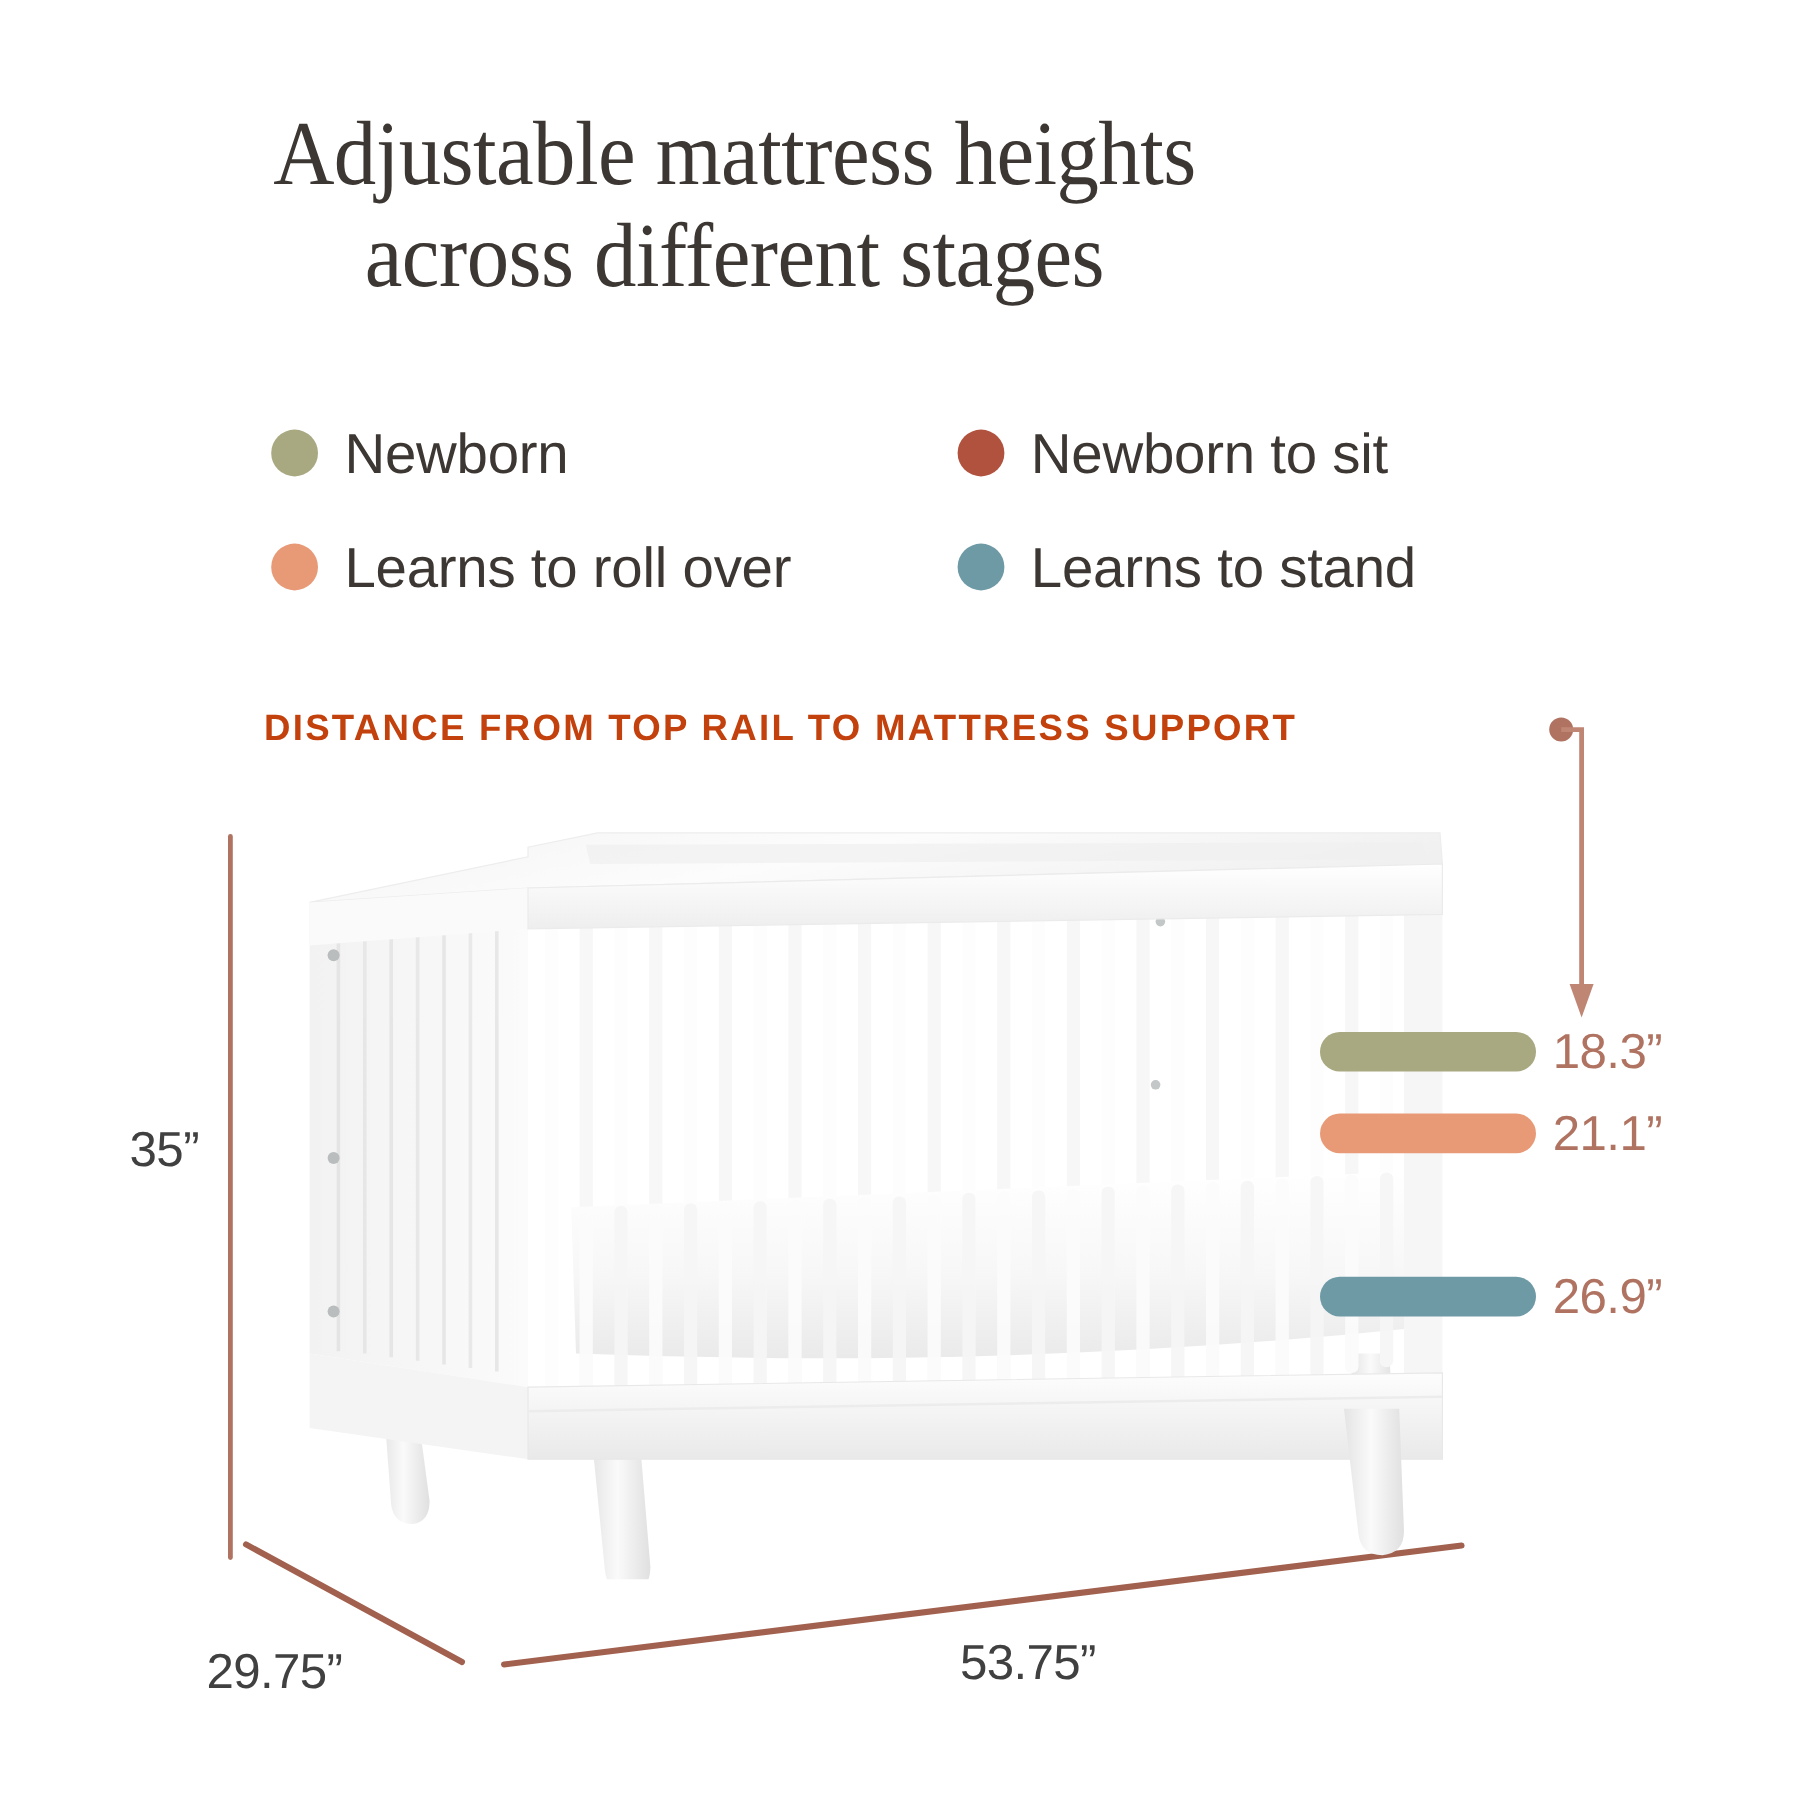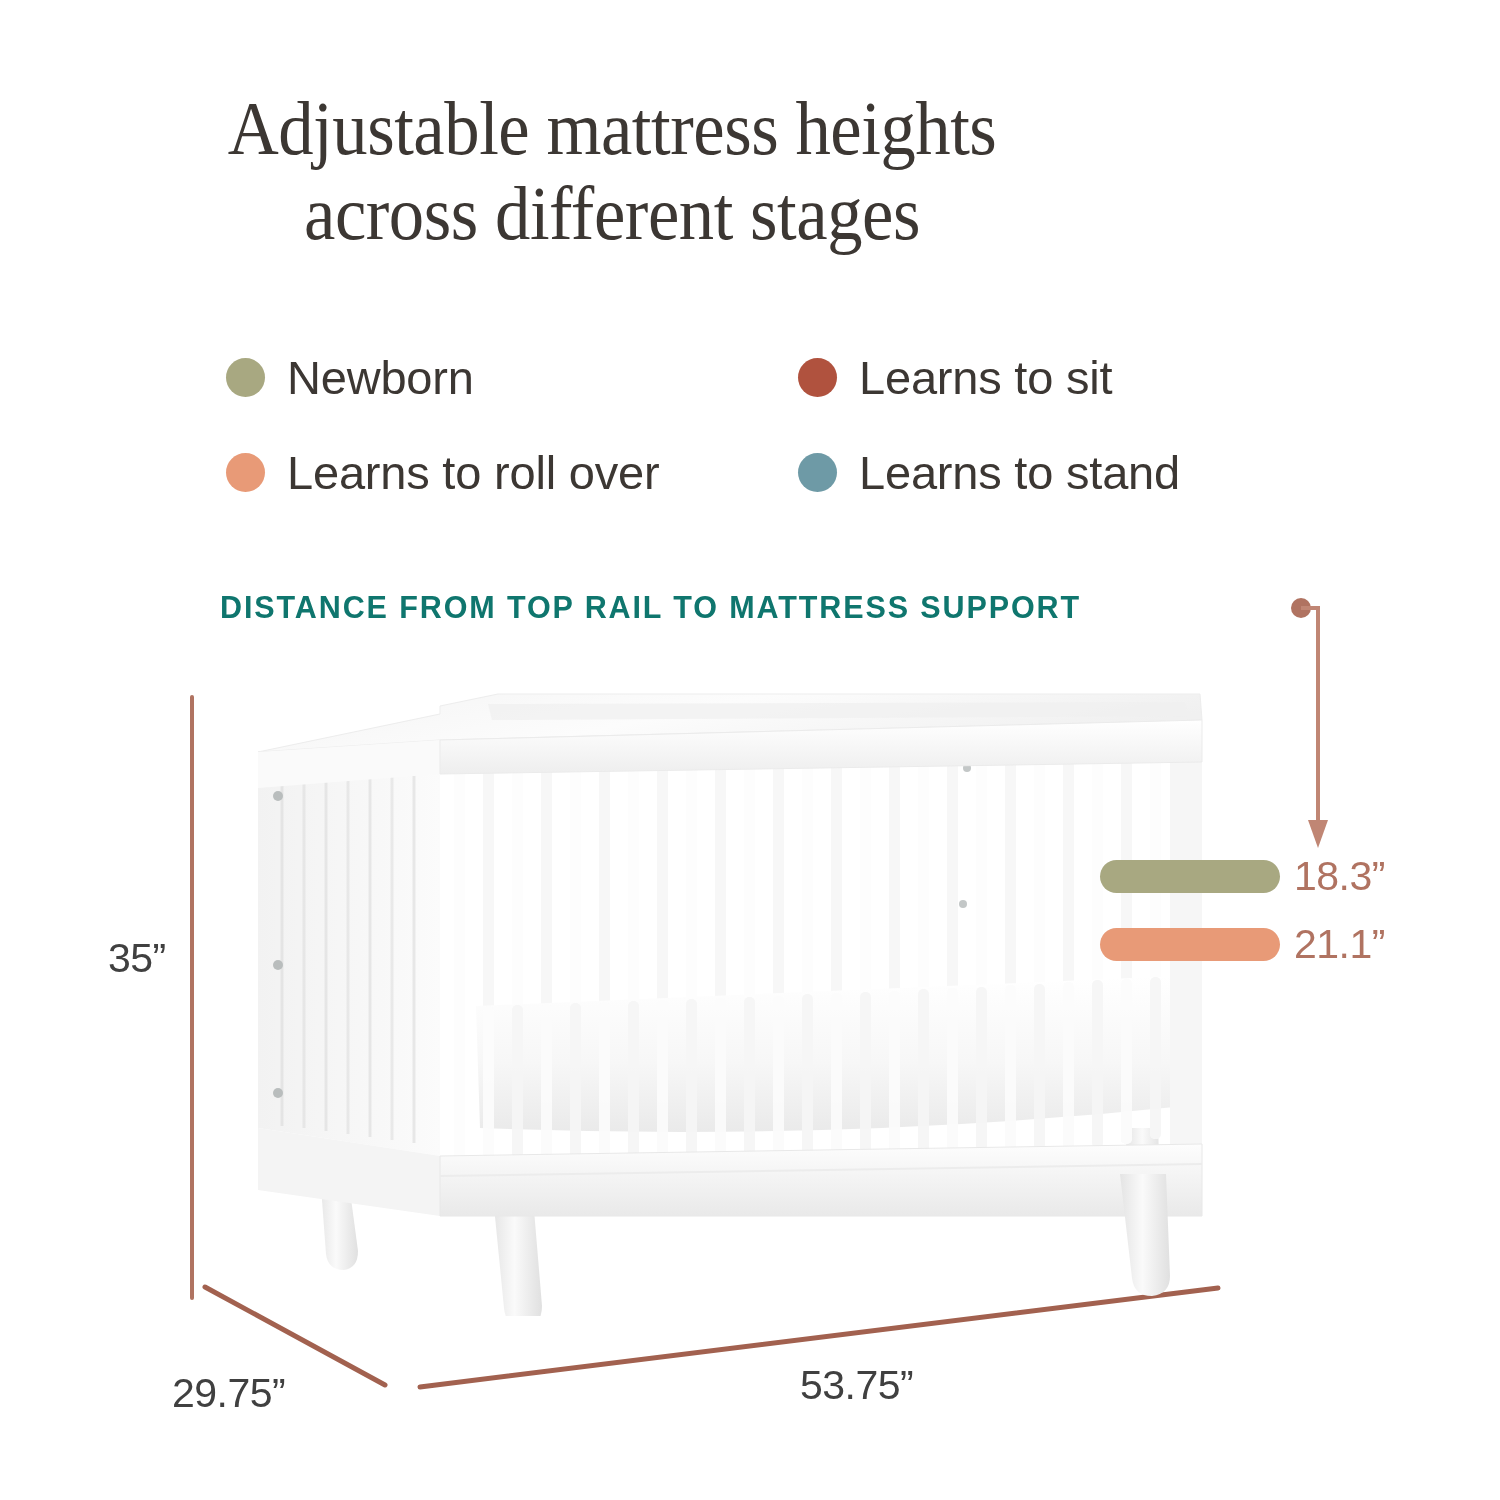--- a/index.html
+++ b/index.html
@@ -63,21 +63,21 @@
     white-space: nowrap;
   }
 
   
   .caption {
     position: absolute;
     left: 220px;
     top: 590px;
     font-size: 30.5px;
     letter-spacing: 1.9px;
-    color: #0f766e;
+    color: #c2410c;
     font-weight: 700;
     white-space: nowrap;
   }
 
   
   .arrow-wrap {
     position: absolute;
     left: 1288px;
     top: 596px;
     width: 60px;
@@ -158,21 +158,21 @@
     <span class="ln">across different stages</span>
   </div>
 
   <div class="legend">
     <div class="legend-item">
       <span class="legend-dot" style="background:#a8a881"></span>
       <span class="legend-label">Newborn</span>
     </div>
     <div class="legend-item">
       <span class="legend-dot" style="background:#b0523e"></span>
-      <span class="legend-label">Learns to sit</span>
+      <span class="legend-label">Newborn to sit</span>
     </div>
     <div class="legend-item">
       <span class="legend-dot" style="background:#e89a77"></span>
       <span class="legend-label">Learns to roll over</span>
     </div>
     <div class="legend-item">
       <span class="legend-dot" style="background:#6e9aa6"></span>
       <span class="legend-label">Learns to stand</span>
     </div>
   </div>
@@ -339,19 +339,23 @@
 
   <div class="bars">
     <div class="bar-row" style="top:0px">
       <span class="bar" style="background:#a8a881"></span>
       <span class="bar-label">18.3”</span>
     </div>
     <div class="bar-row" style="top:68px">
       <span class="bar" style="background:#e89a77"></span>
       <span class="bar-label">21.1”</span>
     </div>
+    <div class="bar-row" style="top:204px">
+      <span class="bar" style="background:#6e9aa6"></span>
+      <span class="bar-label">26.9”</span>
+    </div>
   </div>
 
   <div class="dim-text" id="dim-height">35”</div>
   <div class="dim-text" id="dim-depth">29.75”</div>
   <div class="dim-text" id="dim-width">53.75”</div>
 
 </div>
 
 </body></html>

